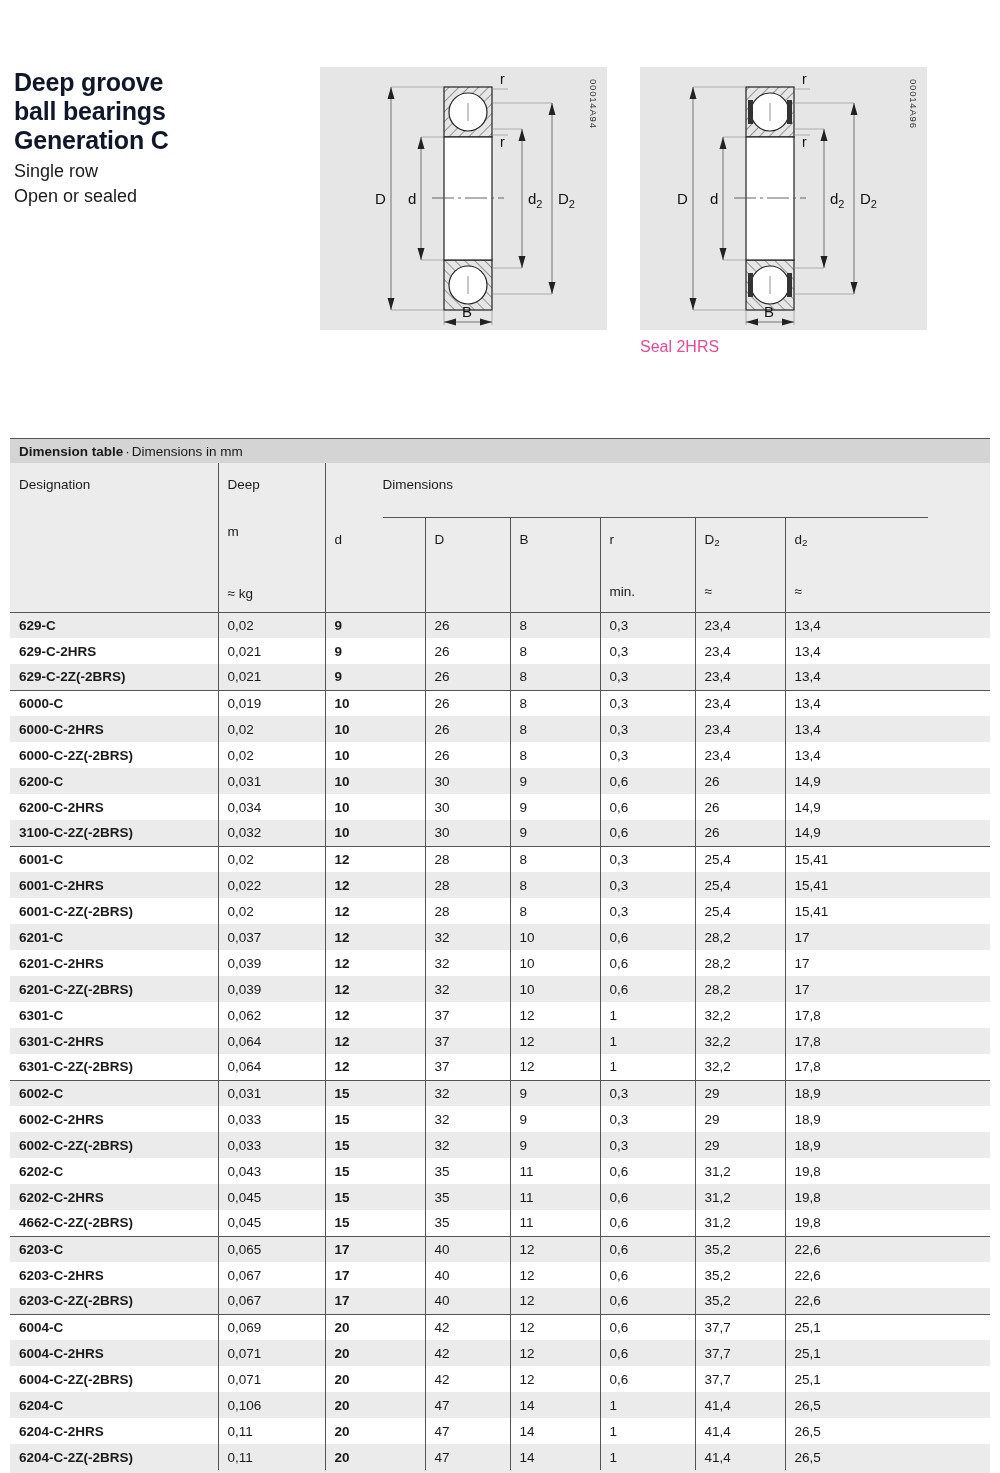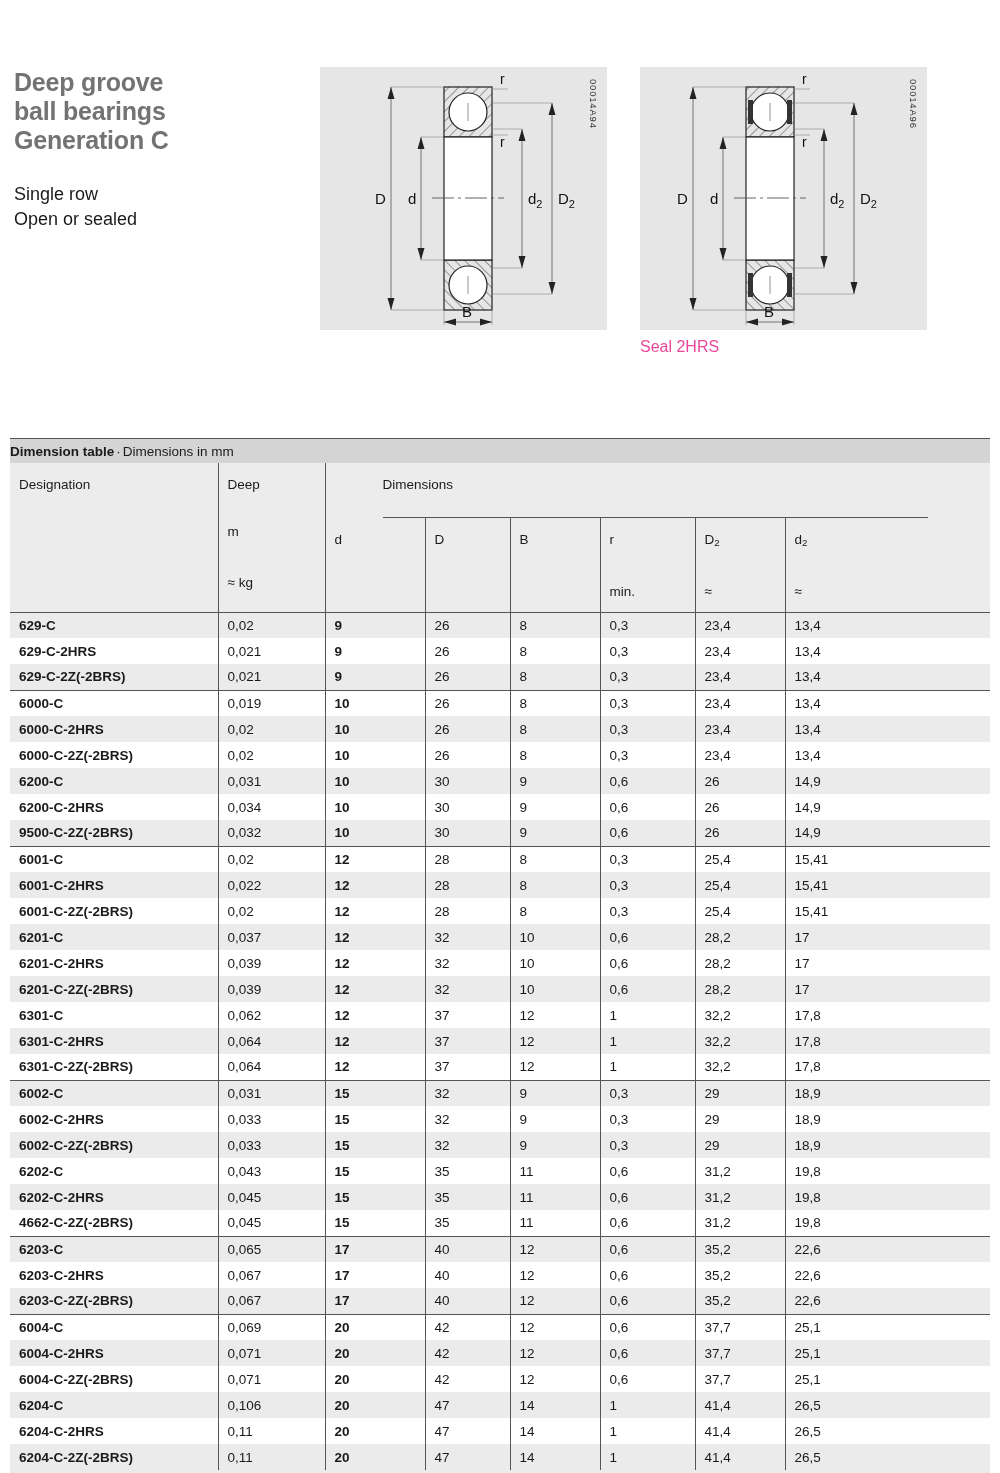--- a/index.html
+++ b/index.html
@@ -12,24 +12,24 @@
     position: relative;
     overflow: hidden;
   }
 
   
   .header { position: relative; height: 380px; }
 
   .title-block { position: absolute; left: 14px; top: 68px; width: 300px; }
   .title-line {
     font-size: 25px; font-weight: bold; line-height: 29px;
-    letter-spacing: -0.2px; color: #737373;
+    letter-spacing: -0.2px; color: #0f172a;
   }
   .subtitle-line { font-size: 18px; line-height: 25px; color: #1a1a1a; }
-  .subtitle-block { margin-top: 27px; }
+  .subtitle-block { margin-top: 4px; }
 
   
   .fig {
     position: absolute; top: 67px;
     background: #e6e6e6;
     width: 287px; height: 263px;
   }
   .fig-a { left: 320px; }
   .fig-b { left: 640px; }
 
@@ -45,20 +45,21 @@
   }
   .fig svg { position: absolute; left: 0; top: 0; }
 
   
   .table-wrap { position: absolute; left: 10px; top: 438px; width: 980px; }
 
   .tbl-title {
     background: #d4d4d4;
     border-top: 1.5px solid #555;
     height: 25px; line-height: 25px;
+    padding-left: 9px;
     font-size: 13.5px;
   }
   .tbl-title b { font-weight: bold; }
   .tbl-title .sep { padding: 0 2px; }
 
   table { border-collapse: collapse; width: 980px; table-layout: fixed; }
   col.c-desig { width: 208px; }
   col.c-mass  { width: 107px; }
   col.c-d     { width: 100px; }
   col.c-D     { width: 85px; }
@@ -276,21 +277,21 @@
         <col class="c-r">
         <col class="c-D2">
         <col class="c-d2">
     </colgroup>
     <thead>
       <tr class="hdr-row1">
         <td rowspan="3">Designation</td>
         <td class="vl" rowspan="3">
           <div>Deep</div>
           <div style="margin-top:32px">m</div>
-          <div style="margin-top:36px">≈ kg</div>
+          <div style="margin-top:47px">≈ kg</div>
         </td>
         <td class="vl" colspan="6">
           <span class="dim-span">
               <span>Dimensions</span>
             </span>
         </td>
       </tr>
       <tr class="hdr-row2">
         <td class="vl">d</td>
         <td class="vl">D</td>
@@ -383,21 +384,21 @@
           <td class="desig">6200-C-2HRS</td>
           <td class=" vl">0,034</td>
           <td class="bold-d vl">10</td>
           <td class="vl">30</td>
           <td class="vl">9</td>
           <td class="vl">0,6</td>
           <td class="vl">26</td>
           <td class="vl">14,9</td>
         </tr>
         <tr class="shade">
-          <td class="desig">9500-C-2Z(-2BRS)</td>
+          <td class="desig">3100-C-2Z(-2BRS)</td>
           <td class=" vl">0,032</td>
           <td class="bold-d vl">10</td>
           <td class="vl">30</td>
           <td class="vl">9</td>
           <td class="vl">0,6</td>
           <td class="vl">26</td>
           <td class="vl">14,9</td>
         </tr>
         <tr class="plain grp-top">
           <td class="desig">6001-C</td>

